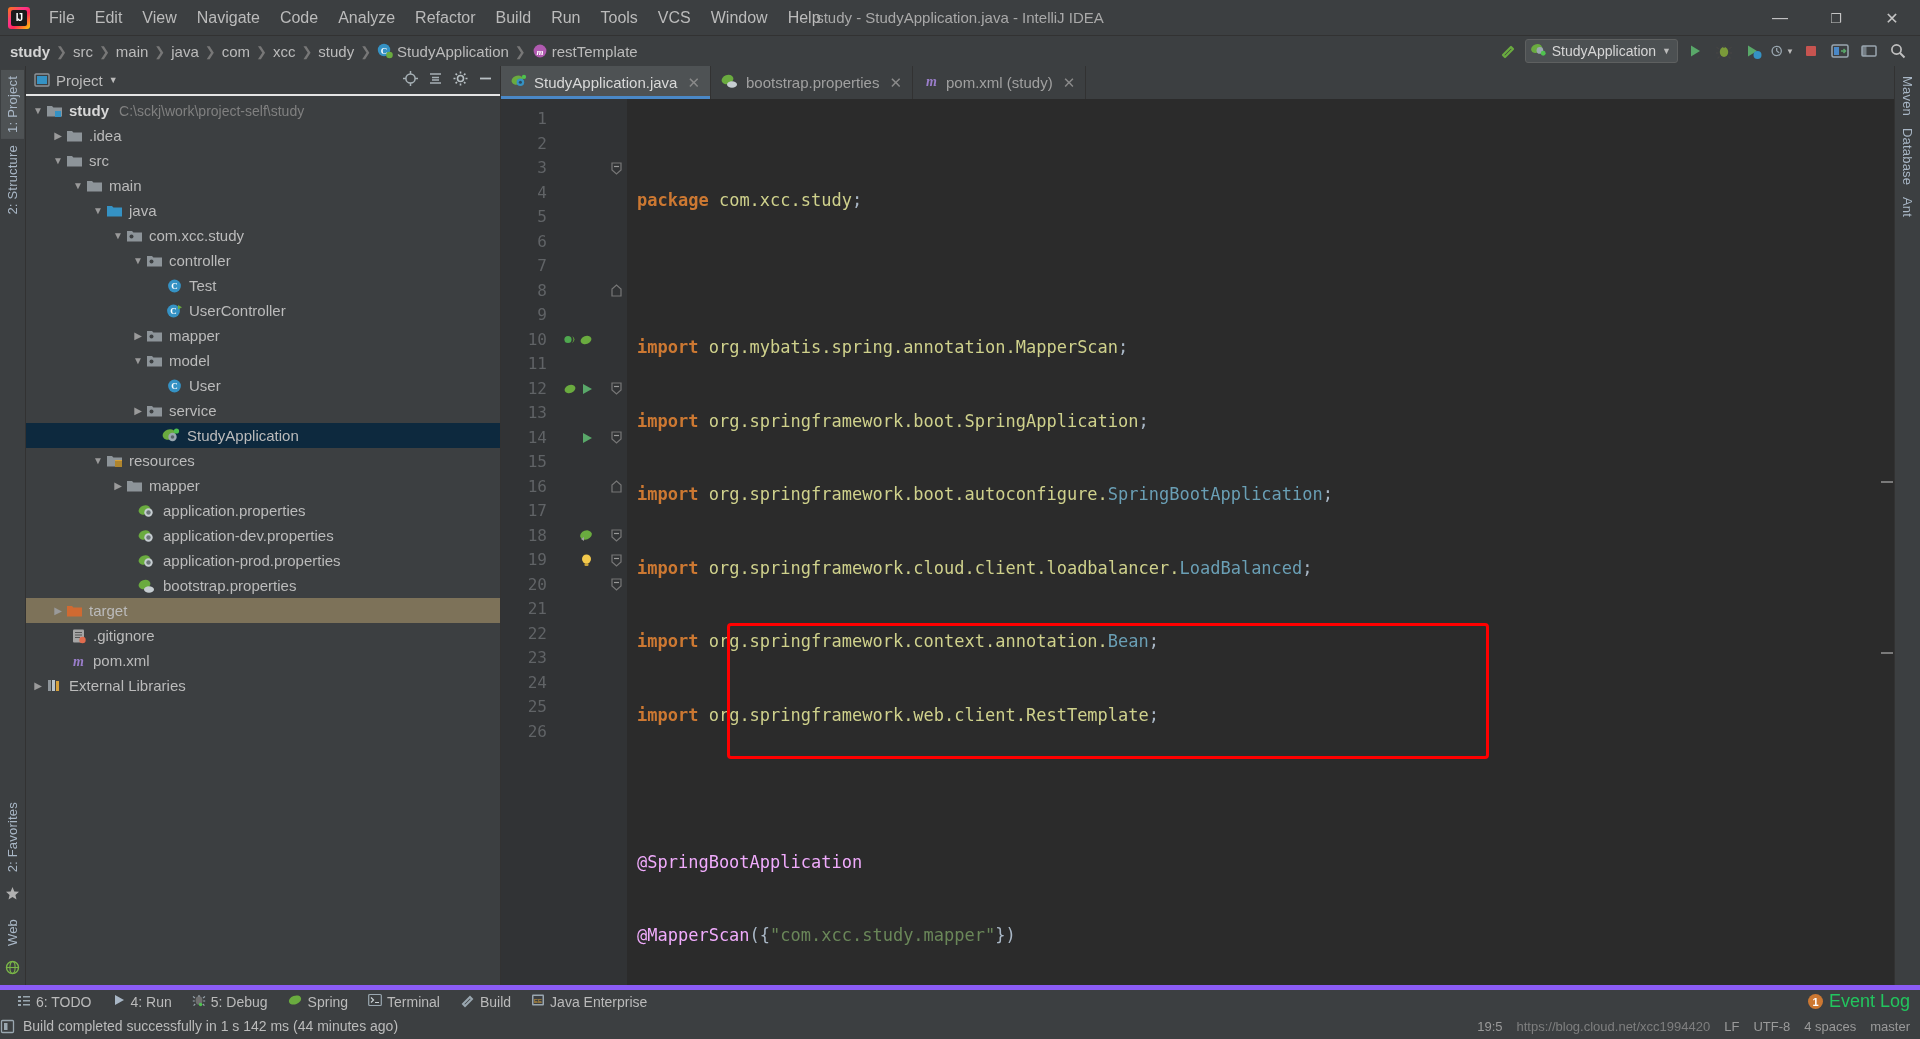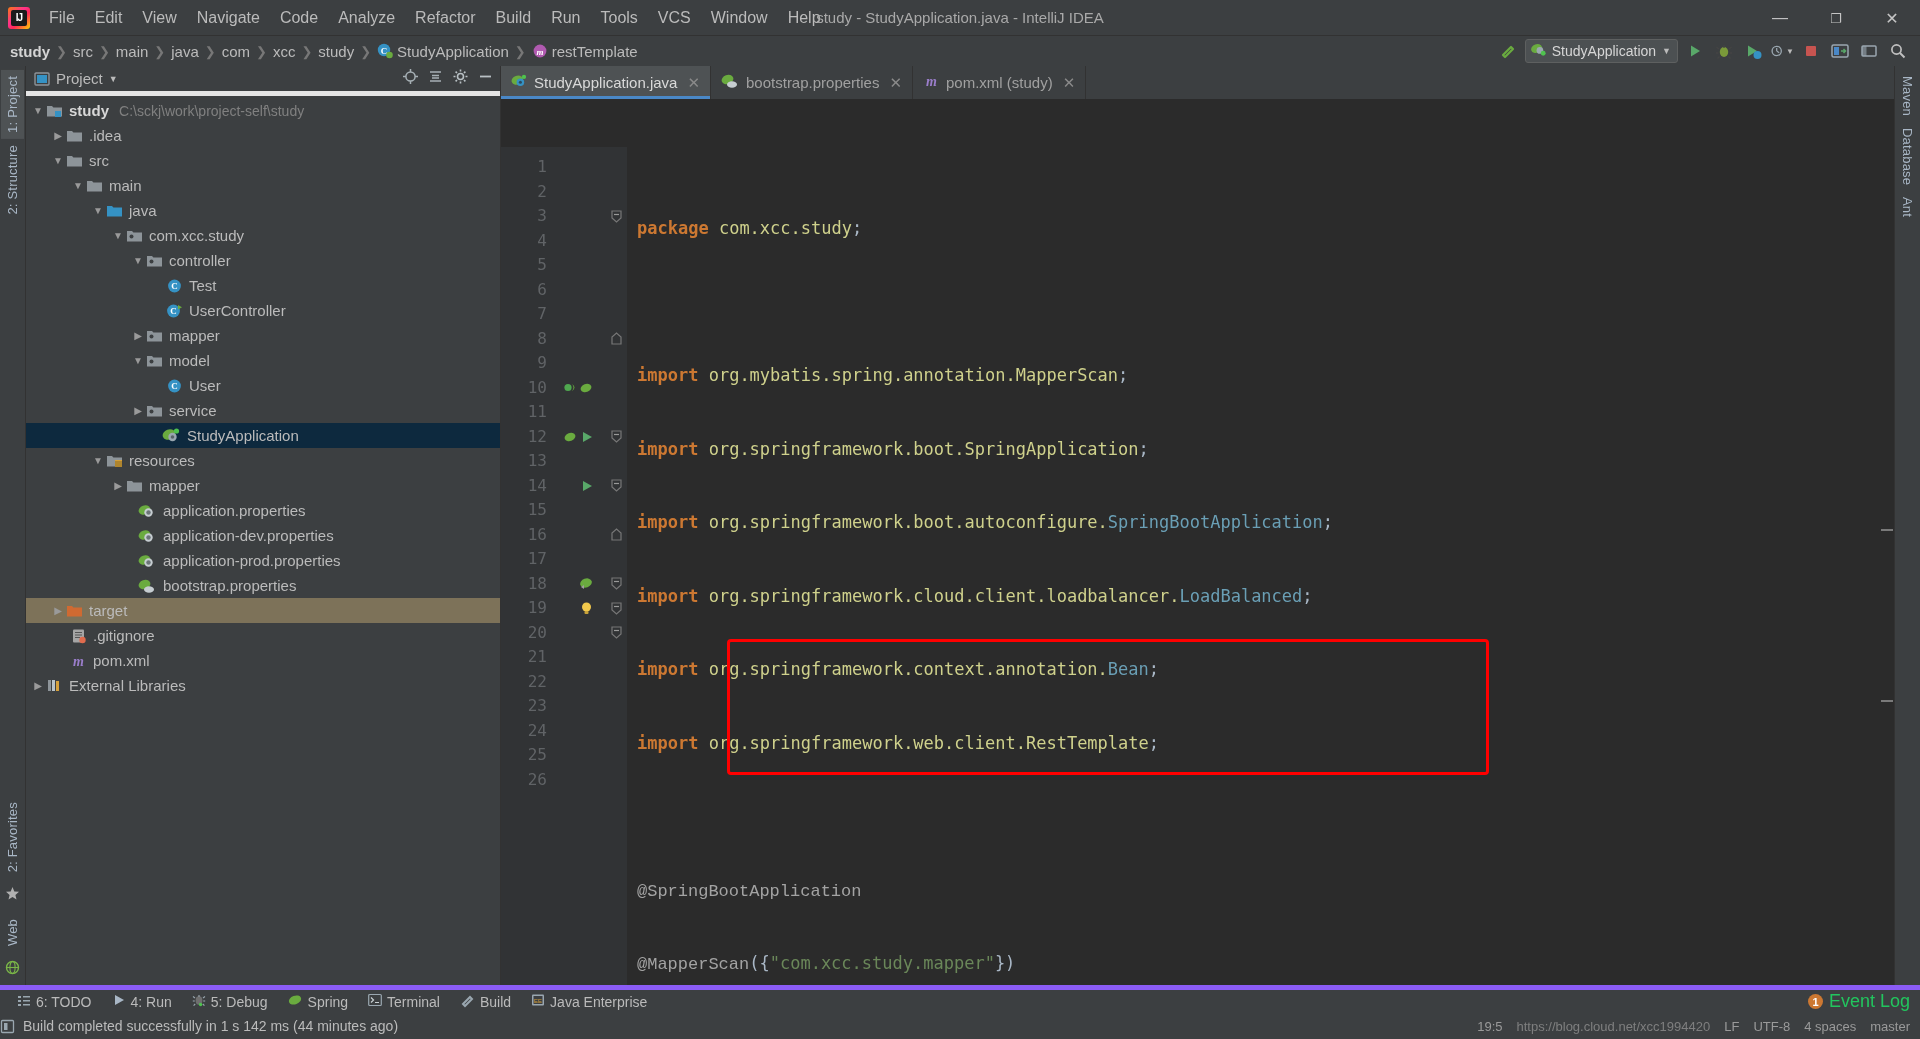--- a/index.html
+++ b/index.html
@@ -71,37 +71,37 @@
   .vtab.up { transform: rotate(180deg); }
   .strip-bottom { margin-top: auto; padding-bottom: 6px; display:flex; flex-direction:column; align-items:center; gap:8px;}
 
   
   .project-panel {
     width: 475px; flex: 0 0 475px; background: #3c3f41; display: flex; flex-direction: column;
     border-right: 1px solid #323232; min-height: 0;
   }
   .panel-header {
     height: 30px; display: flex; align-items: center; padding: 0 6px 0 8px; flex: 0 0 30px;
-    border-bottom: 5px solid #e5e5e5;
+    border-bottom: 2px solid #e5e5e5;
   }
   .panel-header .ptitle { font-size: 15px; color: #bbbbbb; margin-left: 6px; }
   .panel-header .chev { margin-left: 6px; color: #bbbbbb; font-size: 9px; }
   .panel-header .actions { margin-left: auto; display: flex; gap: 8px; align-items: center; }
   .tree { flex: 1 1 auto; overflow: hidden; padding-top: 2px; font-size: 15px; color: #bbbbbb; }
   .trow { height: 25px; display: flex; align-items: center; white-space: nowrap; padding-right: 4px; }
   .trow.selected { background: #0d293e; }
   .trow.highlight { background: #7d7259; }
   .trow .arrow { width: 16px; text-align: center; color: #9a9a9a; font-size: 10px; flex: 0 0 16px; }
   .trow .ic { margin-right: 6px; display: inline-flex; align-items: center; flex: 0 0 auto; }
   .trow .lbl { color: #bbbbbb; }
   .trow .lbl.bold { font-weight: bold; color: #d8d8d8; }
   .trow .sub { color: #808080; margin-left: 10px; font-size: 14px; }
 
   
-  .editor-area { flex: 1 1 auto; display: flex; flex-direction: column; min-width: 0; background: #2b2b2b; gap: 48px; }
+  .editor-area { flex: 1 1 auto; display: flex; flex-direction: column; min-width: 0; background: #2b2b2b; }
   .tabbar { height: 33px; flex: 0 0 33px; background: #3c3f41; display: flex; align-items: stretch; }
   .etab {
     display: flex; align-items: center; gap: 6px; padding: 0 10px; font-size: 15px;
     color: #a0a0a0; position: relative; border-right: 1px solid #323232;
   }
   .etab.active { background: #4e5254; color: #d9d9d9; }
   .etab.active::after {
     content: ""; position: absolute; left: 0; right: 0; bottom: 0; height: 3px; background: #4a88c7;
   }
   .etab .x { color: #8a8a8a; font-size: 15px; margin-left: 4px; }
@@ -115,28 +115,28 @@
   .gutter-icons {
     width: 52px; flex: 0 0 52px; background: #313335; padding-top: 8px; line-height: 24.5px;
     position: relative;
   }
   .gutter-fold {
     width: 22px; flex: 0 0 22px; background: #313335; padding-top: 8px; line-height: 24.5px;
     position: relative;
   }
   .gl { height: 24.5px; display: flex; align-items: center; justify-content: center; }
   .code {
-    flex: 1 1 auto; position: relative; padding-top: 20px; overflow: hidden;
+    flex: 1 1 auto; position: relative; padding-top: 8px; overflow: hidden;
     font-family: "DejaVu Sans Mono", monospace; font-size: 17px; line-height: 24.5px;
-    color: #a9b7c6; white-space: pre;
+    color: #a9b7c6; white-space: pre; margin-top: 32px;
   }
   .cl { height: 24.5px; padding-left: 10px; }
   .kw { color: #cc7832; font-weight: bold; }
   .str { color: #6a8759; }
-  .ann { color: #a3a3a3; font-family: Liberation Mono, monospace; }
+  .ann { color: #f0abfc; }
   .pkgid { color: #cfd18c; }
   .underline-cls { text-decoration: underline; text-decoration-color: #666; }
 
   .redbox {
     position: absolute; border: 3px solid #ff0000; border-radius: 4px; pointer-events: none;
   }
 
   
   .marker-bar { width: 14px; flex: 0 0 14px; background: #2b2b2b; position: relative; }
   .mark { position: absolute; right: 1px; width: 12px; height: 2px; }

